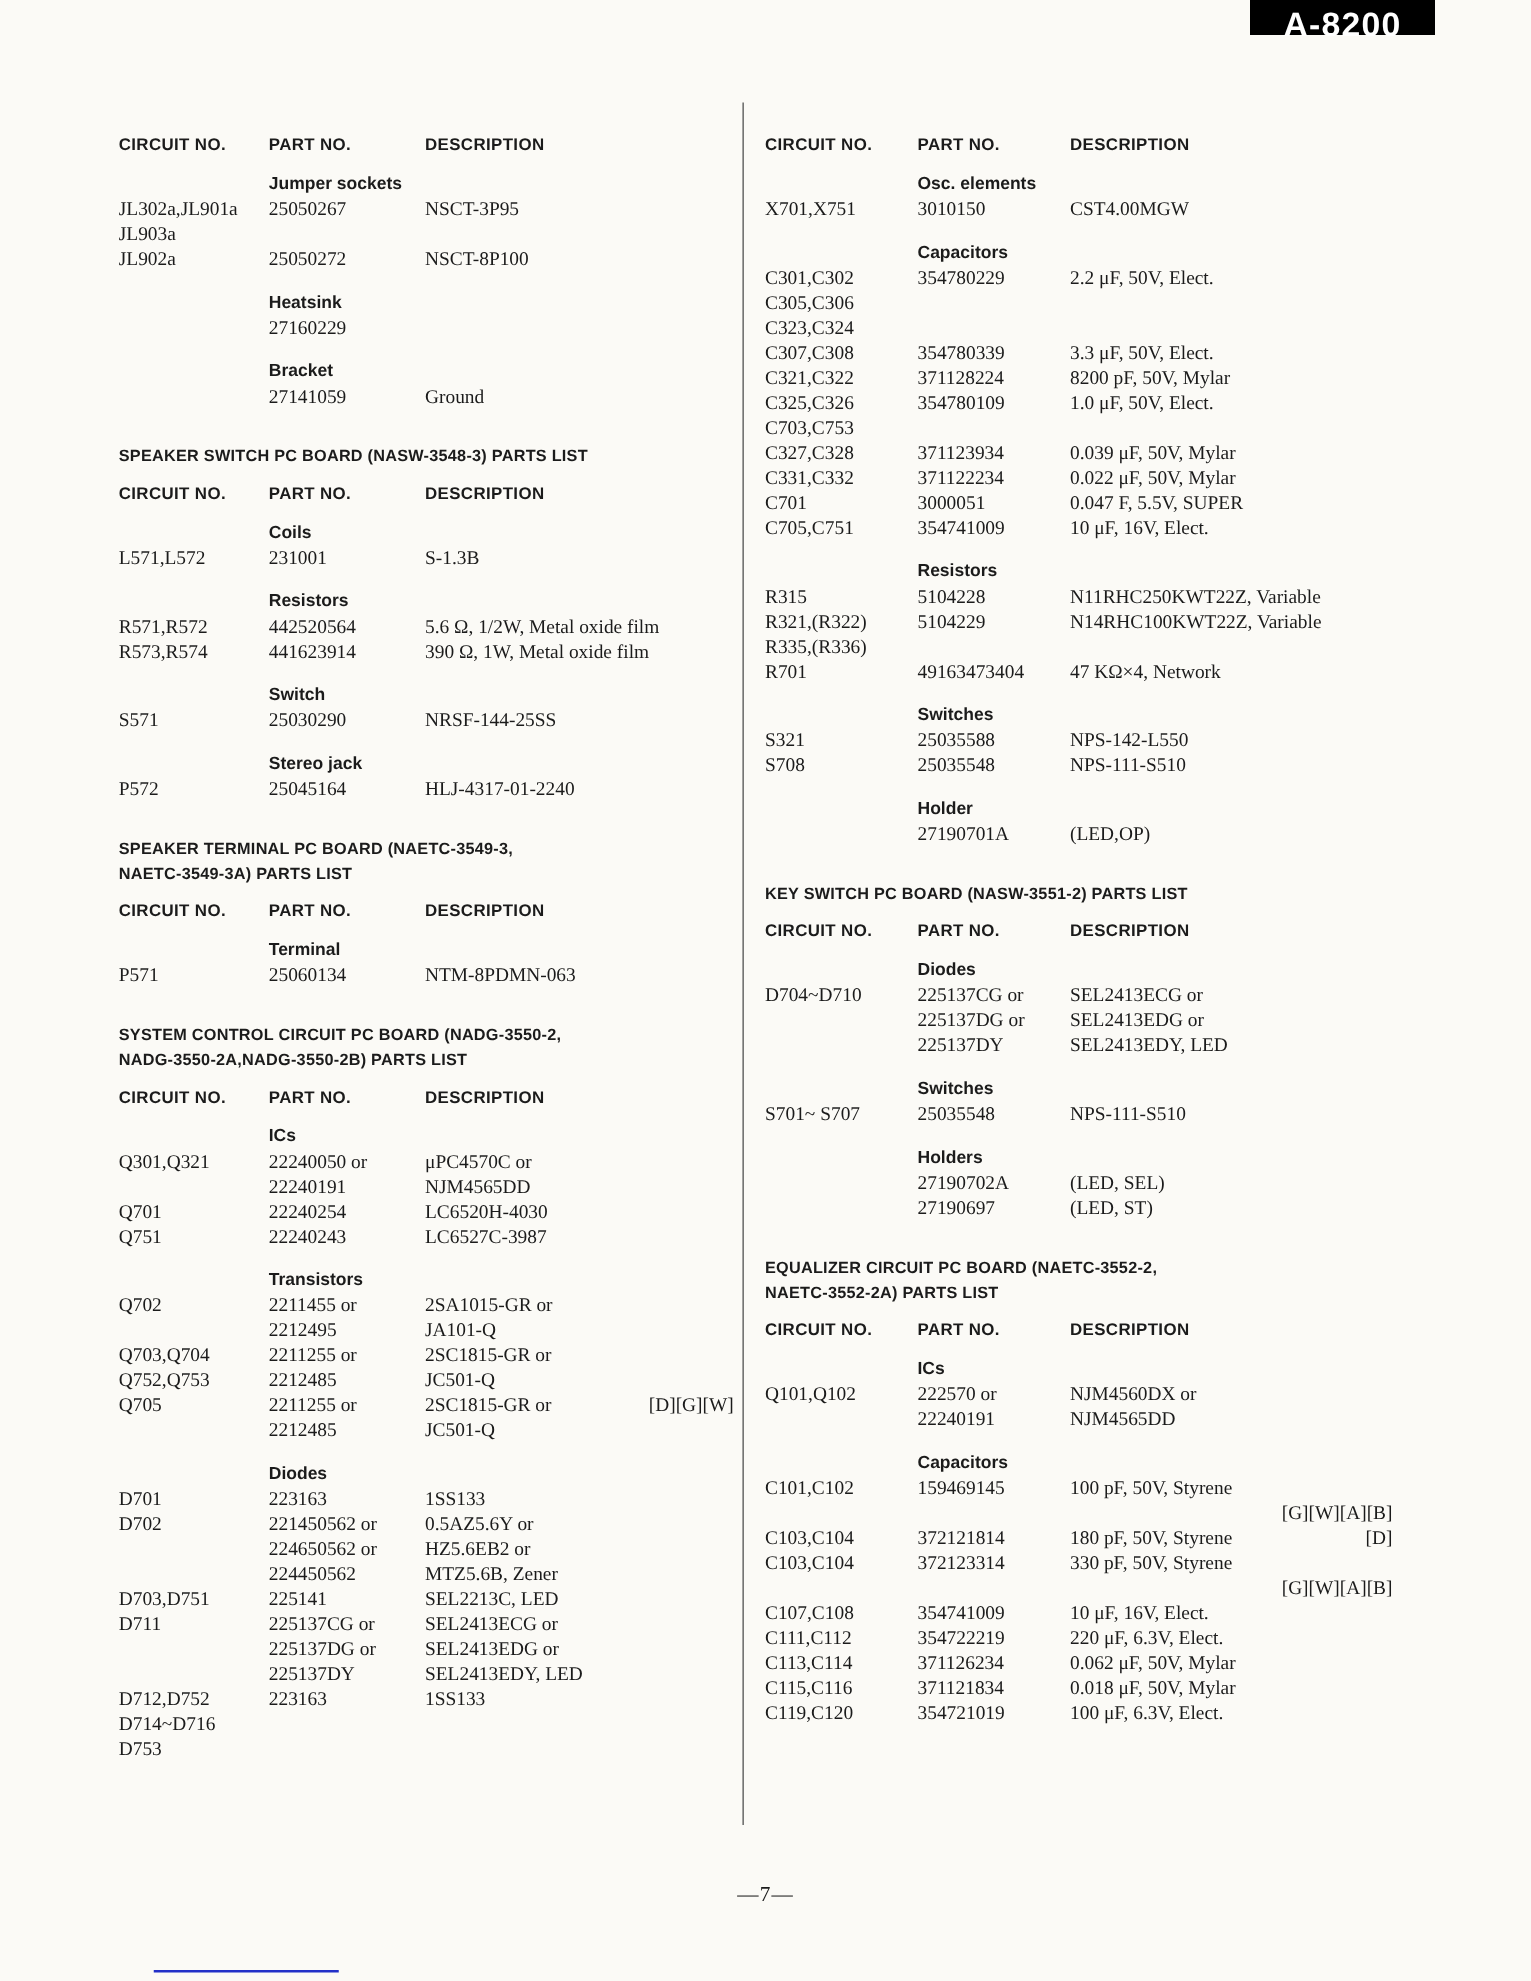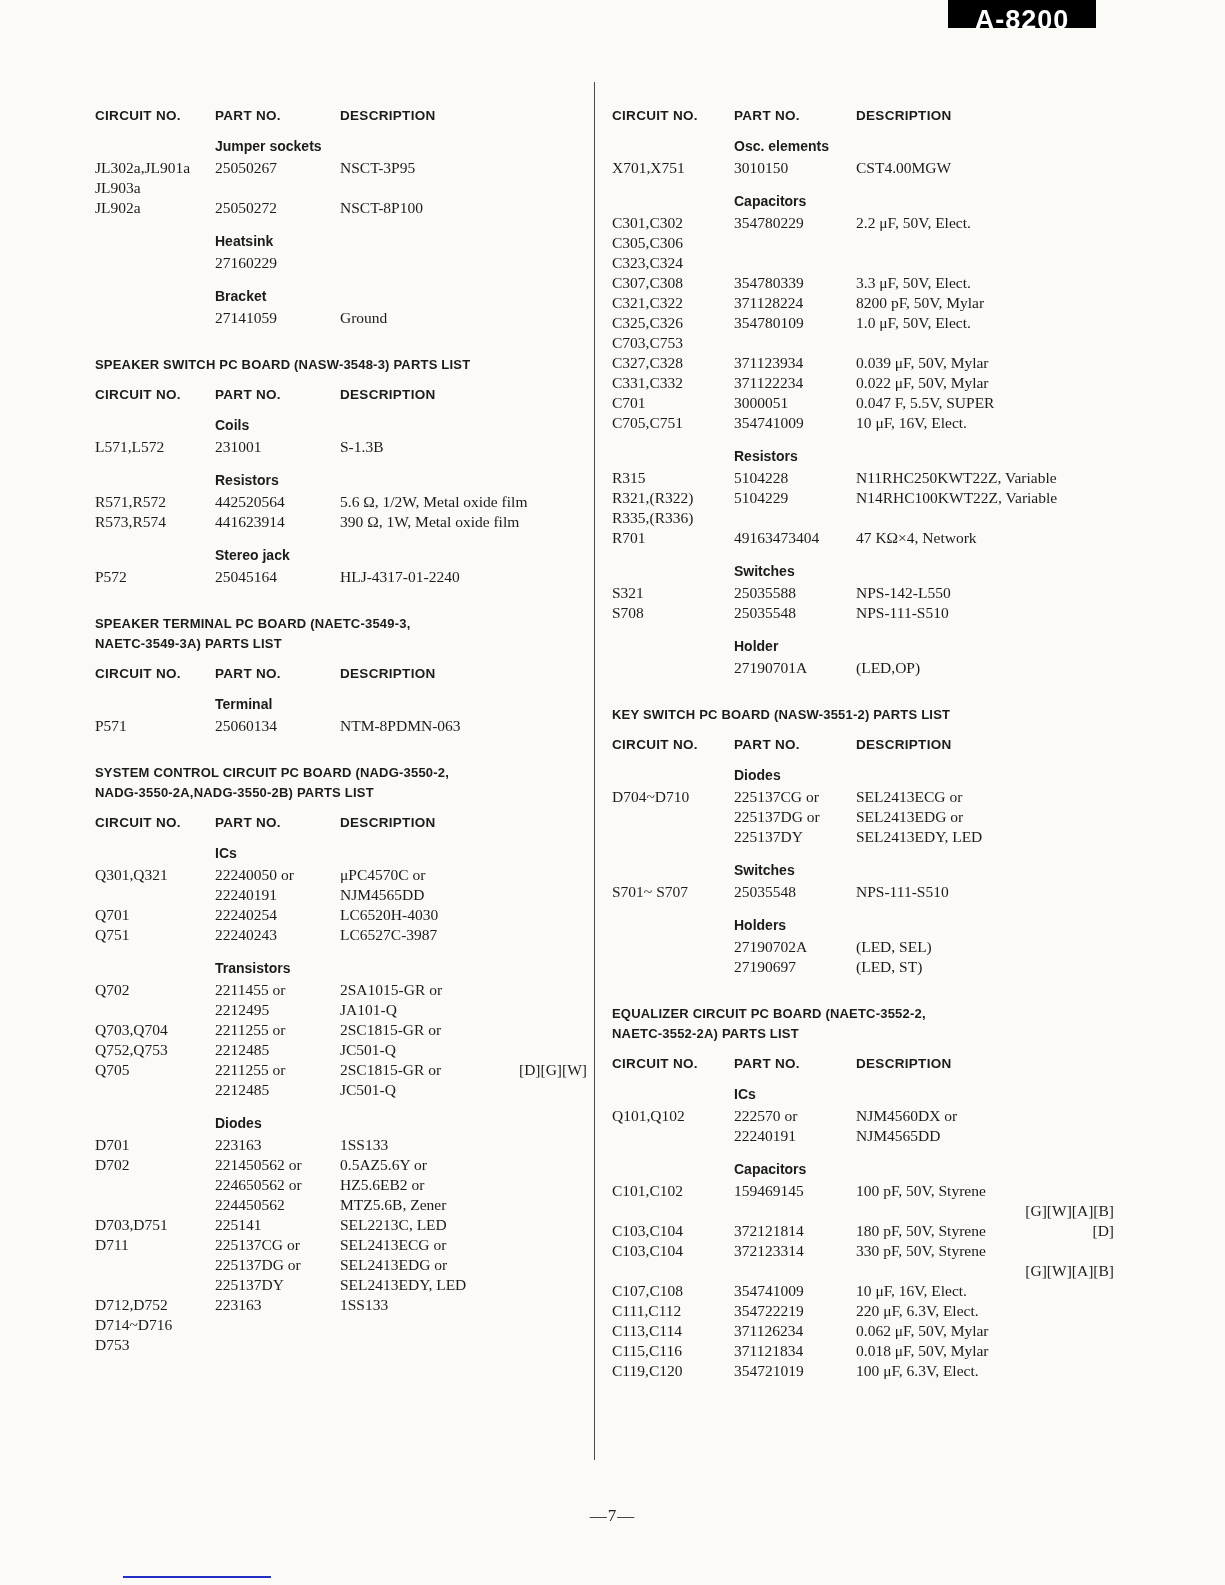--- a/index.html
+++ b/index.html
@@ -3,21 +3,21 @@
 <meta charset="utf-8">
 <style>
   html,body{margin:0;padding:0;}
   body{
     width:1225px;height:1585px;position:relative;
     background:#fbfaf6;color:#1b1b1b;
     font-family:"Liberation Serif", serif;
     overflow:hidden;
   }
   .badge{
-    position:absolute;top:0;left:948px;width:148px;height:28px;
+    position:absolute;top:0;left:1000px;width:148px;height:28px;
     background:#000;color:#fff;
     font-family:"Liberation Sans", sans-serif;font-weight:bold;
     font-size:27px;line-height:40px;text-align:center;letter-spacing:1px;
   }
   .divider{
     position:absolute;left:594px;top:82px;width:1px;height:1378px;background:#4a4a4a;
   }
   .col{position:absolute;top:100px;}
   #col-left{left:95px;width:492px;--c1:120px;--c2:125px;}
   #col-right{left:612px;width:502px;--c1:122px;--c2:122px;}
@@ -149,20 +149,34 @@
           </div>
           <div class="cell">
             <div class="line">441623914</div>
           </div>
           <div class="cell">
             <div class="line">390 Ω, 1W, Metal oxide film</div>
           </div>
         </div>
       </div>
       <div class="section">
+        <div class="sec-name">Switch</div>
+        <div class="row row3">
+          <div class="cell">
+            <div class="line">S571</div>
+          </div>
+          <div class="cell">
+            <div class="line">25030290</div>
+          </div>
+          <div class="cell">
+            <div class="line">NRSF-144-25SS</div>
+          </div>
+        </div>
+      </div>
+      <div class="section">
         <div class="sec-name">Stereo jack</div>
         <div class="row row3">
           <div class="cell">
             <div class="line">P572</div>
           </div>
           <div class="cell">
             <div class="line">25045164</div>
           </div>
           <div class="cell">
             <div class="line">HLJ-4317-01-2240</div>

